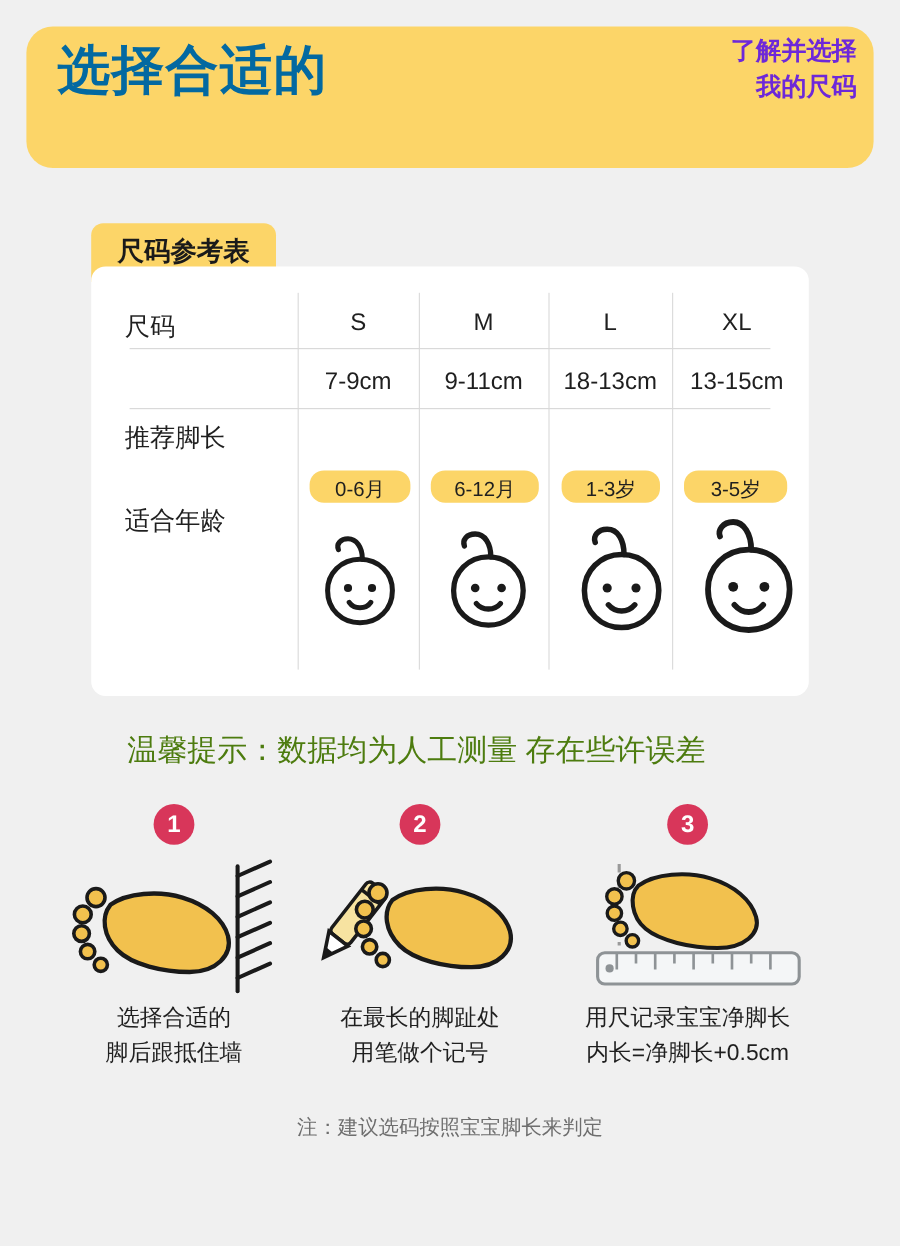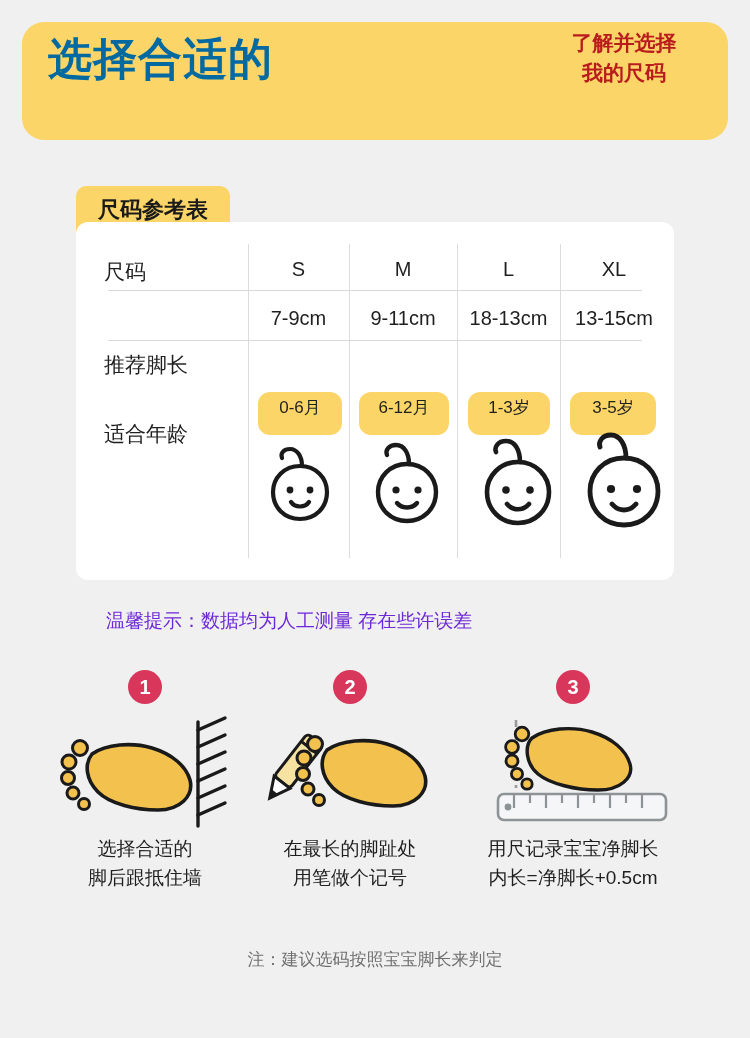--- a/index.html
+++ b/index.html
@@ -28,24 +28,24 @@
     font-size: 44px;
     font-weight: bold;
     color: #0369a1;
     letter-spacing: 1px;
     line-height: 1.15;
   }
   .header-sub {
     position: absolute;
     right: 36px; top: 28px;
     width: 180px;
-    text-align: center;
+    text-align: right;
     font-size: 21px;
     font-weight: bold;
-    color: #b91c1c;
+    color: #6d28d9;
     line-height: 1.45;
   }
 
   
   .card {
     position: absolute;
     left: 76px; top: 222px;
     width: 598px; height: 358px;
     background: #ffffff;
     border-radius: 12px;
@@ -97,31 +97,31 @@
     text-align: left;
   }
 
   .age-pill {
     position: absolute;
     background: #fcd568;
     border-radius: 12px;
     font-size: 17px;
     color: #1f1f1f;
     text-align: center;
-    padding: 4px 0 16px 0;
+    padding: 4px 0 0 0;
   }
 
   .face { position: absolute; }
 
   
   .tip {
     position: absolute;
     left: 106px; top: 608px;
-    font-size: 19px;
-    color: #6d28d9;
+    font-size: 25px;
+    color: #4d7c0f;
   }
 
   
   .step {
     position: absolute;
     width: 210px;
     text-align: center;
   }
   .step-num {
     width: 34px; height: 34px;
@@ -145,21 +145,20 @@
     line-height: 1.55;
   }
 
   .note {
     position: absolute;
     left: 0; top: 928px;
     width: 750px;
     text-align: center;
     font-size: 17px;
     color: #6e6e6e;
-    margin-top: 20px;
   }
 </style>
 </head>
 <body>
 
 <div class="header"></div>
 <div class="header-title">选择合适的</div>
 <div class="header-sub">
   <div>了解并选择</div>
   <div>我的尺码</div>

